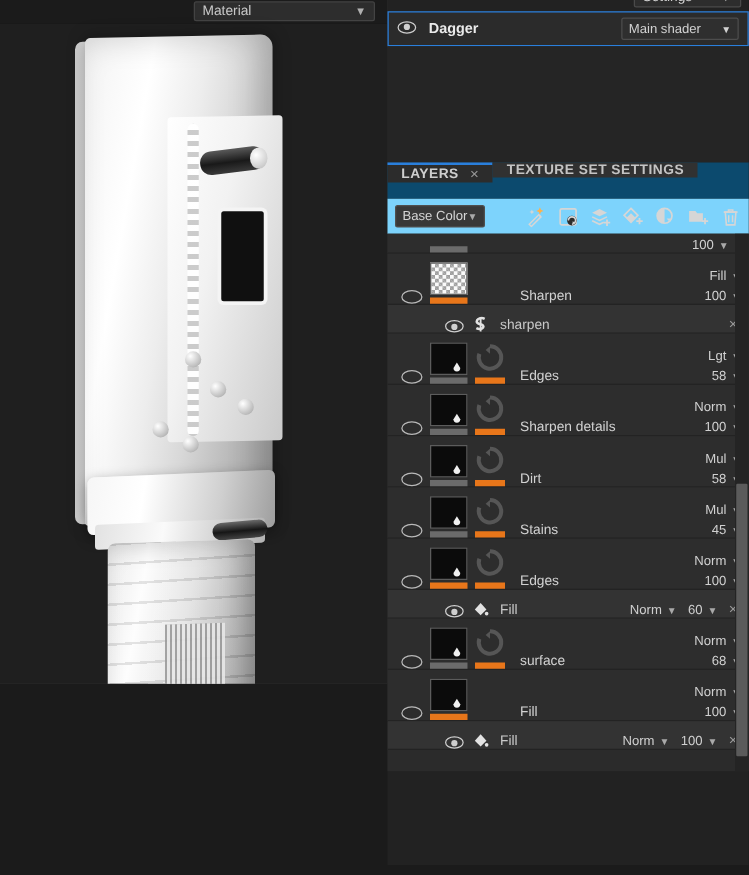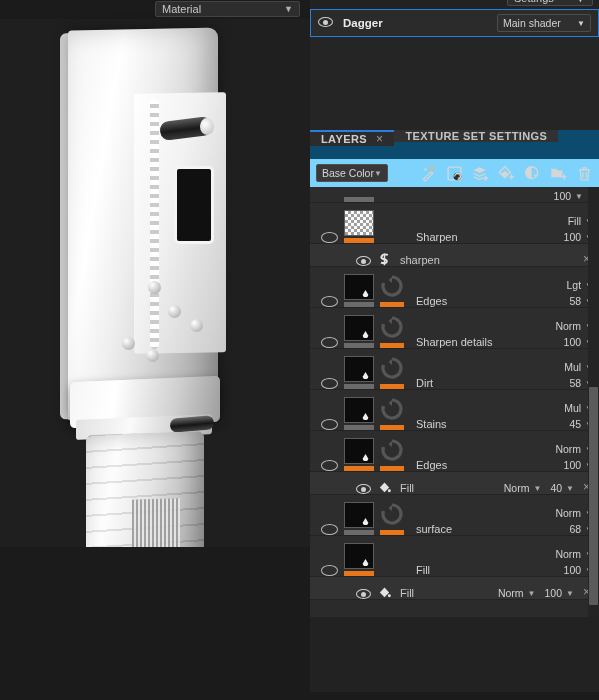--- a/index.html
+++ b/index.html
@@ -614,21 +614,21 @@
             <path d="M7 1.5 L12 7 L7 12 L2 7 Z" fill="#e2e2e2"></path>
             <circle cx="12.2" cy="10.6" r="1.6" fill="#e2e2e2"></circle>
           </svg>
         </div>
         <div class="eff-name">Fill</div>
         <div class="eff-blend">
           <span>Norm</span>
           <span class="cv" style="font-size:8px;color:#a9a9a9;">▼</span>
         </div>
         <div class="eff-op">
-          <span>40</span>
+          <span>60</span>
           <span class="cv" style="font-size:8px;color:#a9a9a9;">▼</span>
         </div>
         <div class="eff-x">×</div>
       </div>
 
       <div class="row layer">
         <div class="eyeslot">
           <div class="eye-off"></div>
         </div>
         <div class="thumbwrap">

